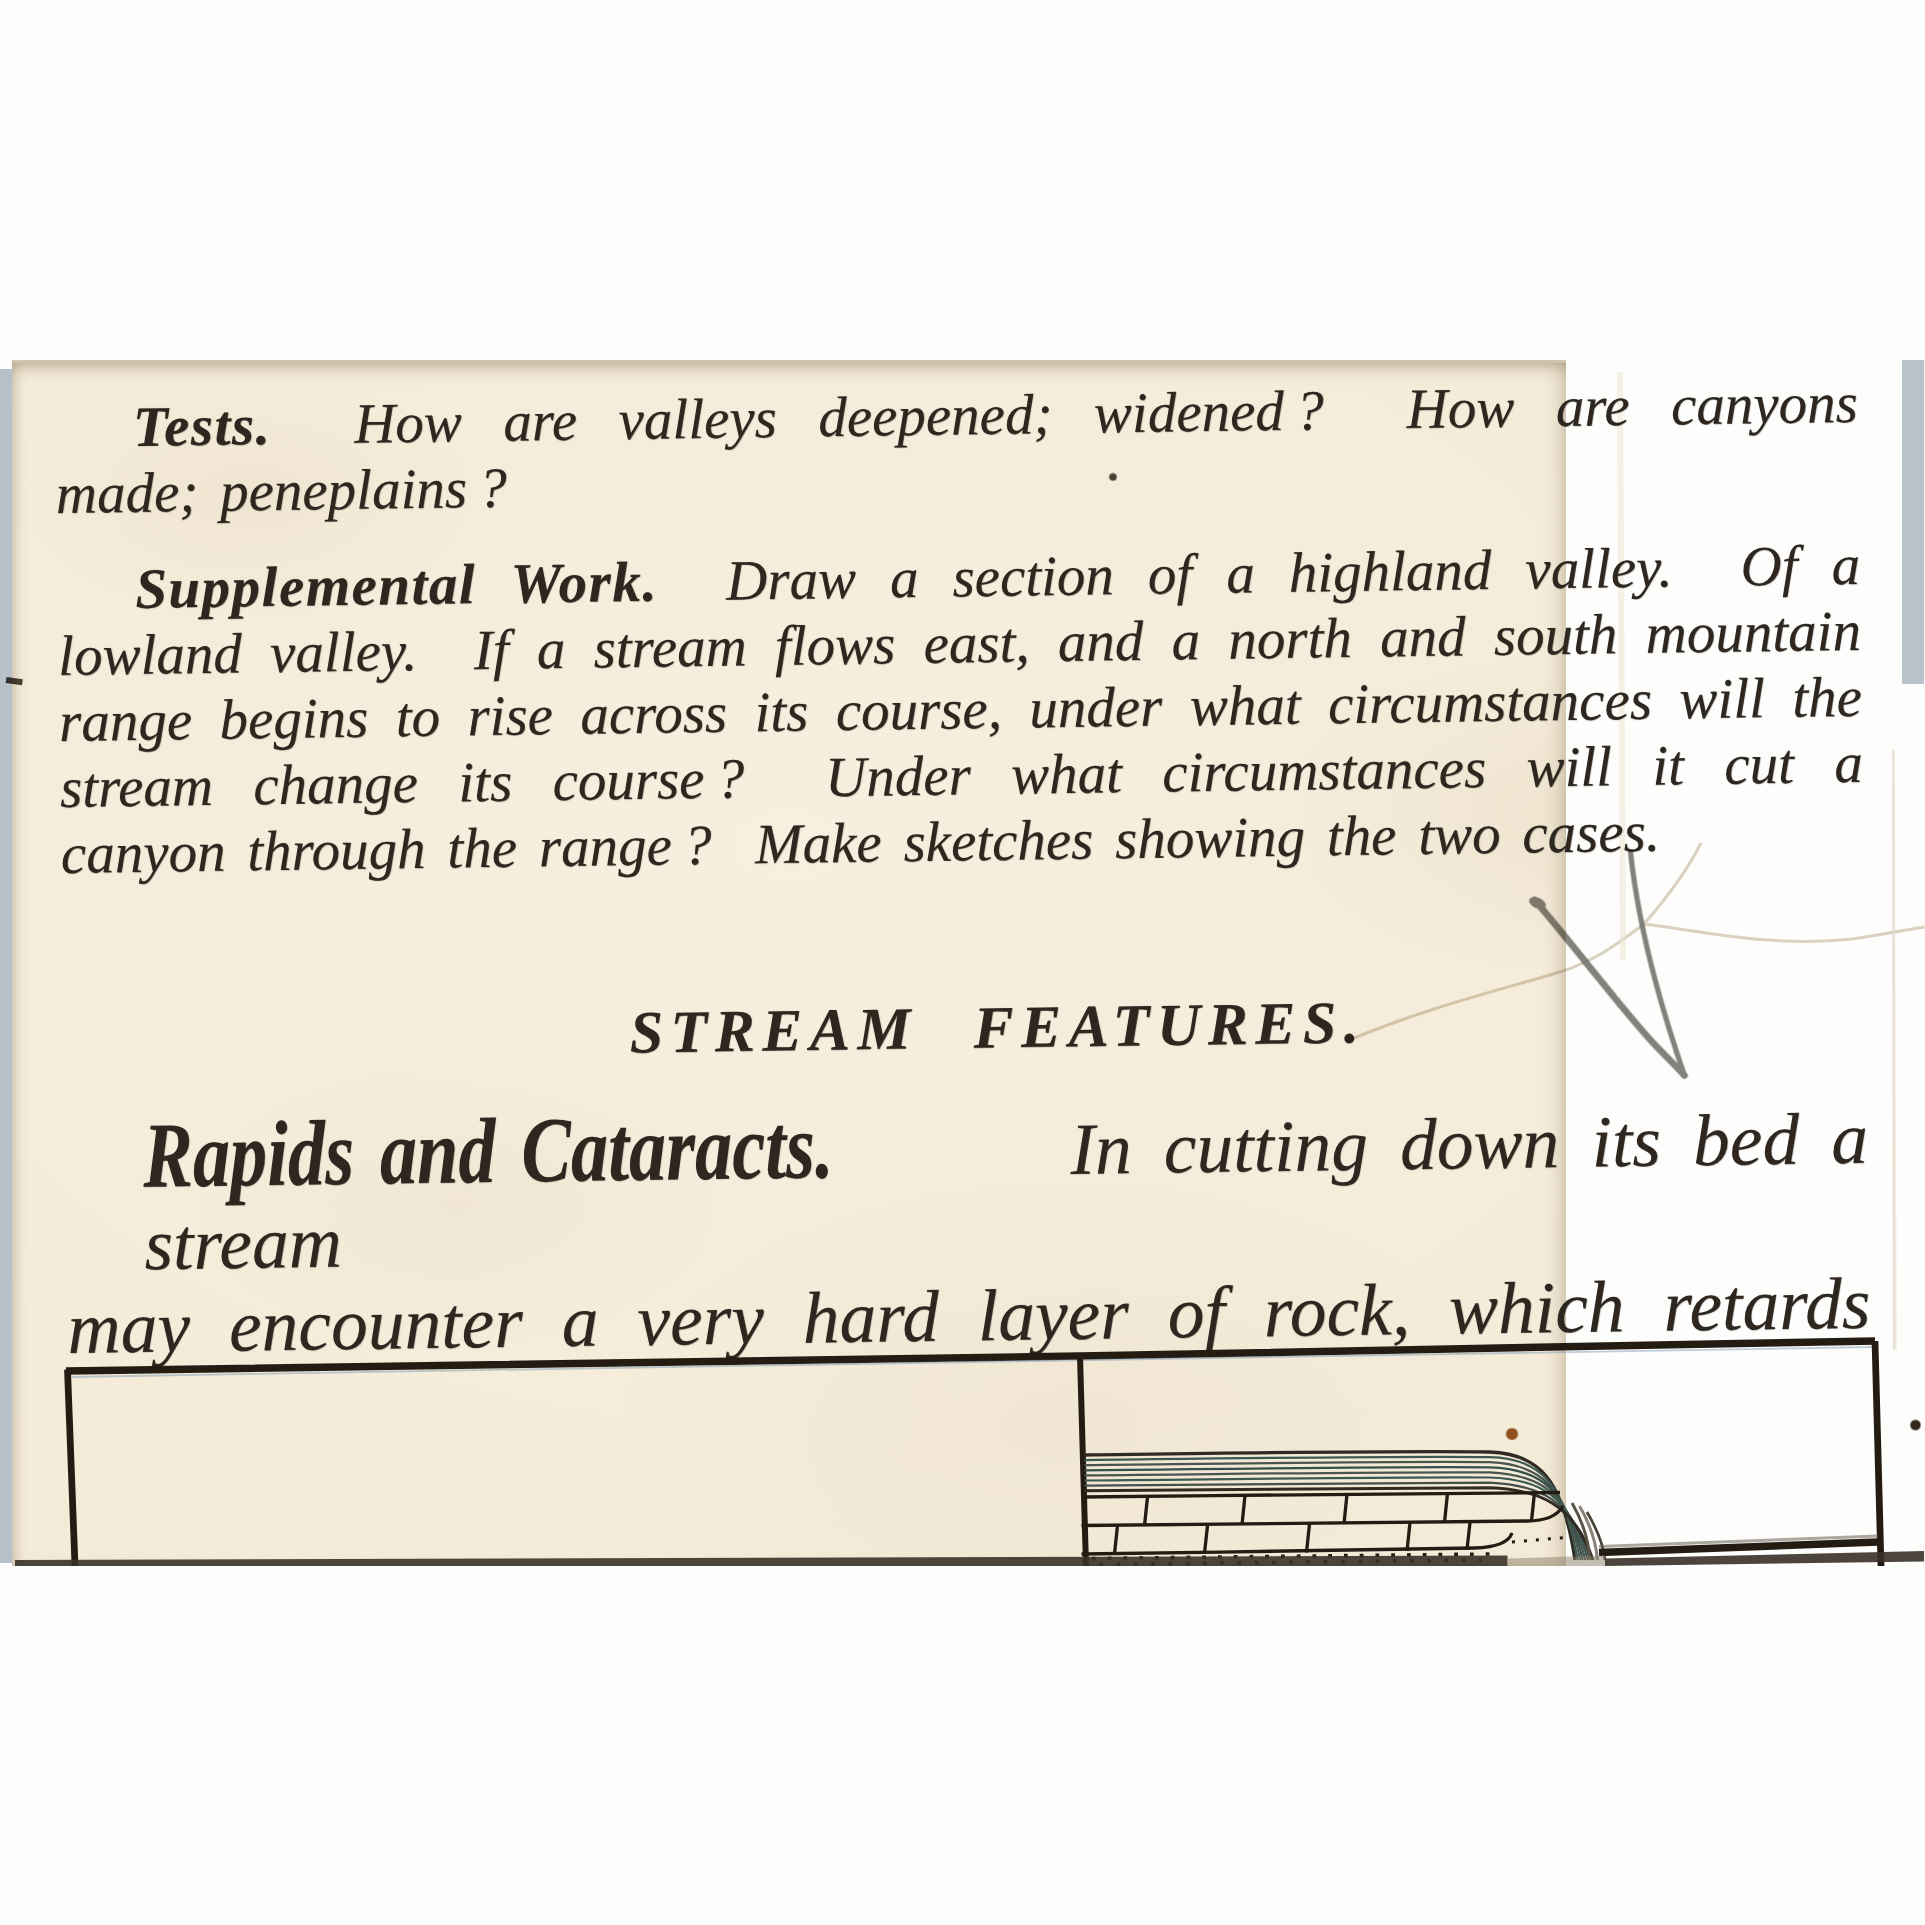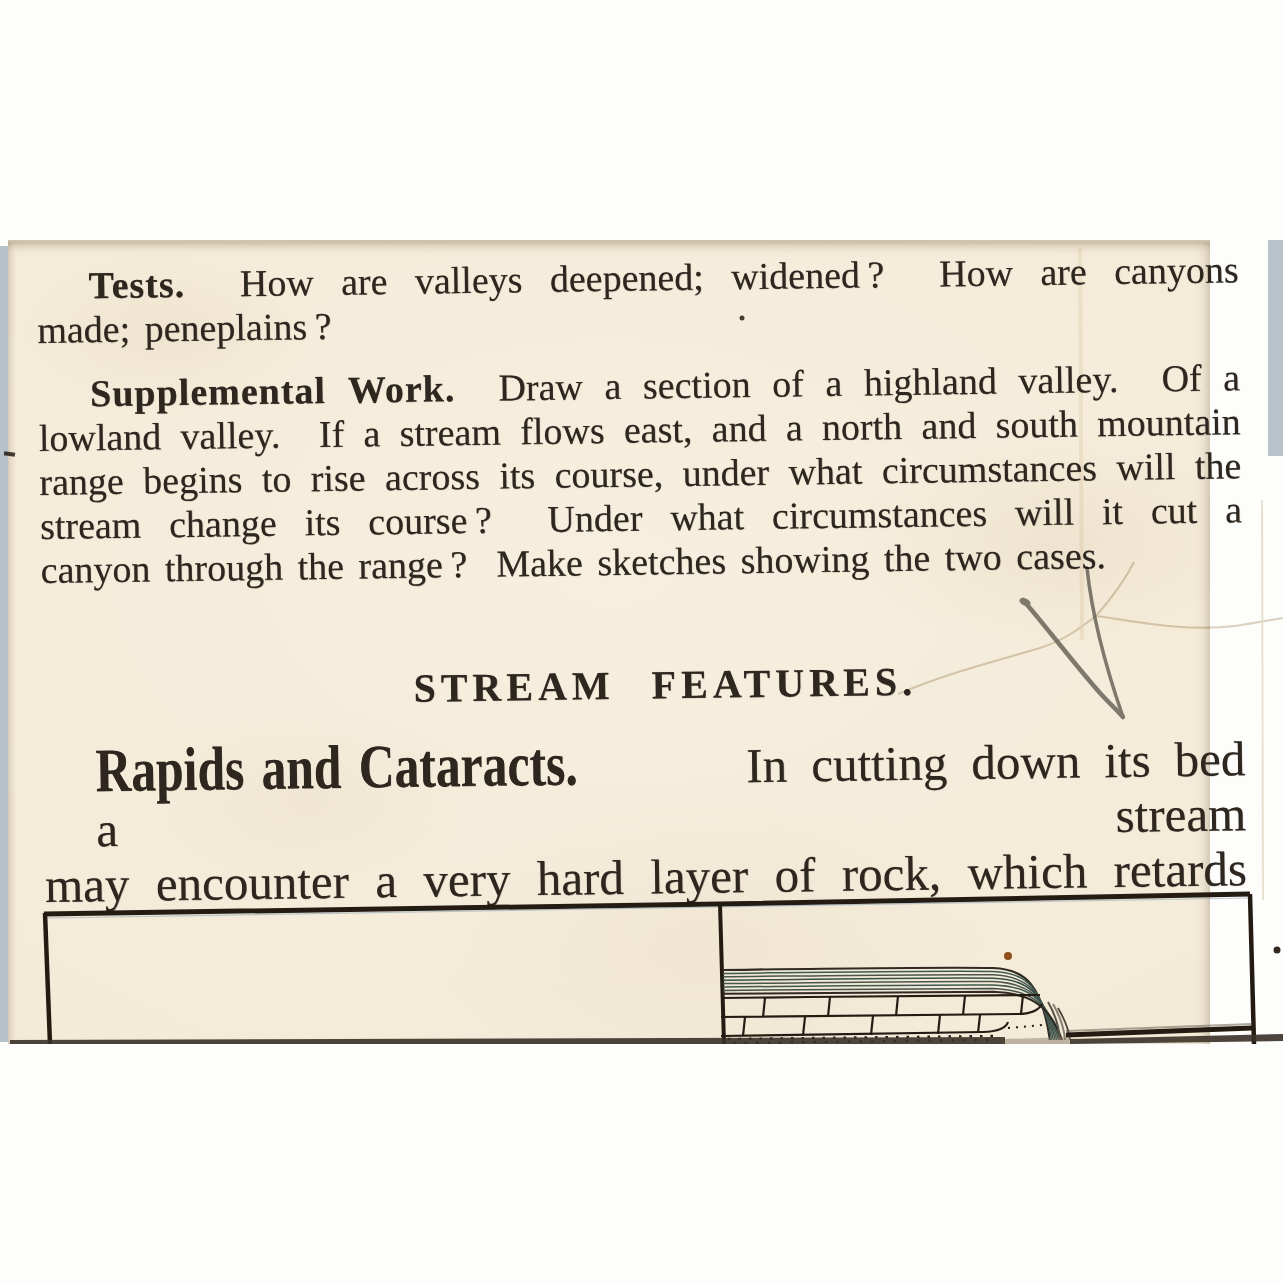--- a/index.html
+++ b/index.html
@@ -2,32 +2,32 @@
 <html><head>
 <meta charset="utf-8">
 <style>
   html,body{margin:0;padding:0;background:#ffffff;}
   .stage{position:relative;width:1283px;height:1283px;background:#fdfdfc;overflow:hidden;
          font-family:"Liberation Serif","DejaVu Serif",serif;}
   
   .bg-strip-left{position:absolute;left:0;top:246px;width:9px;height:796px;background:#b7c1ca;}
   .bg-strip-right{position:absolute;left:1268px;top:240px;width:15px;height:216px;background:#b9c3cc;}
   
-  .paper{position:absolute;left:8px;top:240px;width:1202px;height:802px;
+  .paper{position:absolute;left:8px;top:240px;width:1036px;height:802px;
          background:
            radial-gradient(220px 120px at 160px 90px, rgba(190,165,120,.10), transparent 70%),
            radial-gradient(300px 160px at 1050px 300px, rgba(190,165,120,.12), transparent 70%),
            radial-gradient(260px 140px at 300px 560px, rgba(185,160,120,.08), transparent 70%),
            radial-gradient(400px 220px at 700px 700px, rgba(180,155,115,.07), transparent 75%),
            radial-gradient(1400px 900px at 50% 40%, rgba(255,252,242,.30), transparent 80%),
            #f3e9d6;
          box-shadow: inset 0 7px 12px -6px rgba(120,100,70,.5),
                      inset 6px 0 10px -7px rgba(120,100,70,.45),
                      inset -9px 0 14px -8px rgba(120,100,70,.35);
-         border-top:2px solid #cfc3ad;}
+         border-top:2px solid #cfc3ad;font-style:italic;}
   .textblock{position:absolute;left:28px;top:0;width:1202px;color:#2d2720;
              transform:rotate(-0.8deg);transform-origin:0 0;
              text-shadow:0.3px 0.3px 0.7px rgba(42,34,26,.55);}
   .para{position:absolute;left:0;width:1202px;}
   .small{font-size:38px;line-height:44px;word-spacing:5px;}
   .big{font-size:49px;line-height:55px;word-spacing:6px;}
   .line{text-align:justify;text-align-last:justify;}
   .line.last{text-align-last:left;}
   .indent{padding-left:52px;box-sizing:border-box;}
   .bhead{font-weight:700;letter-spacing:1px;}

